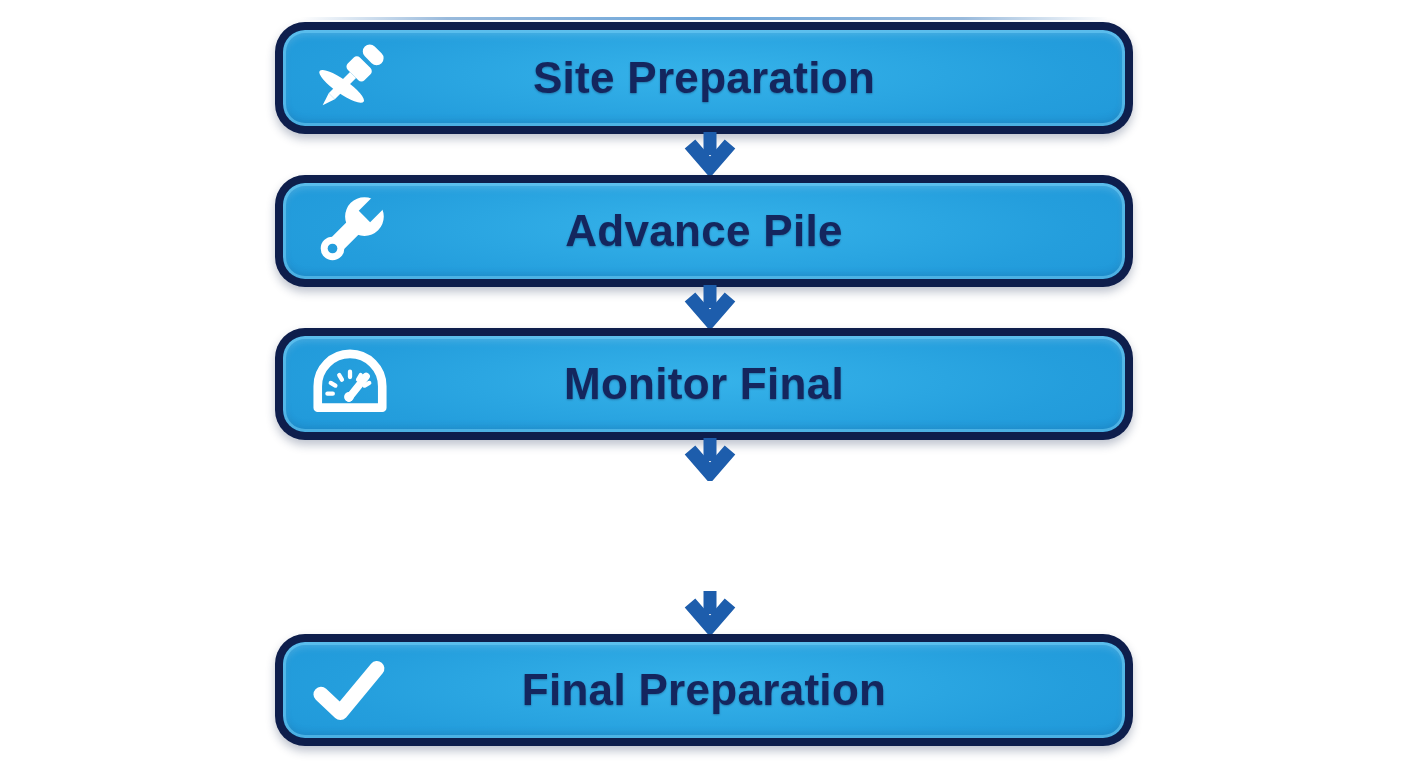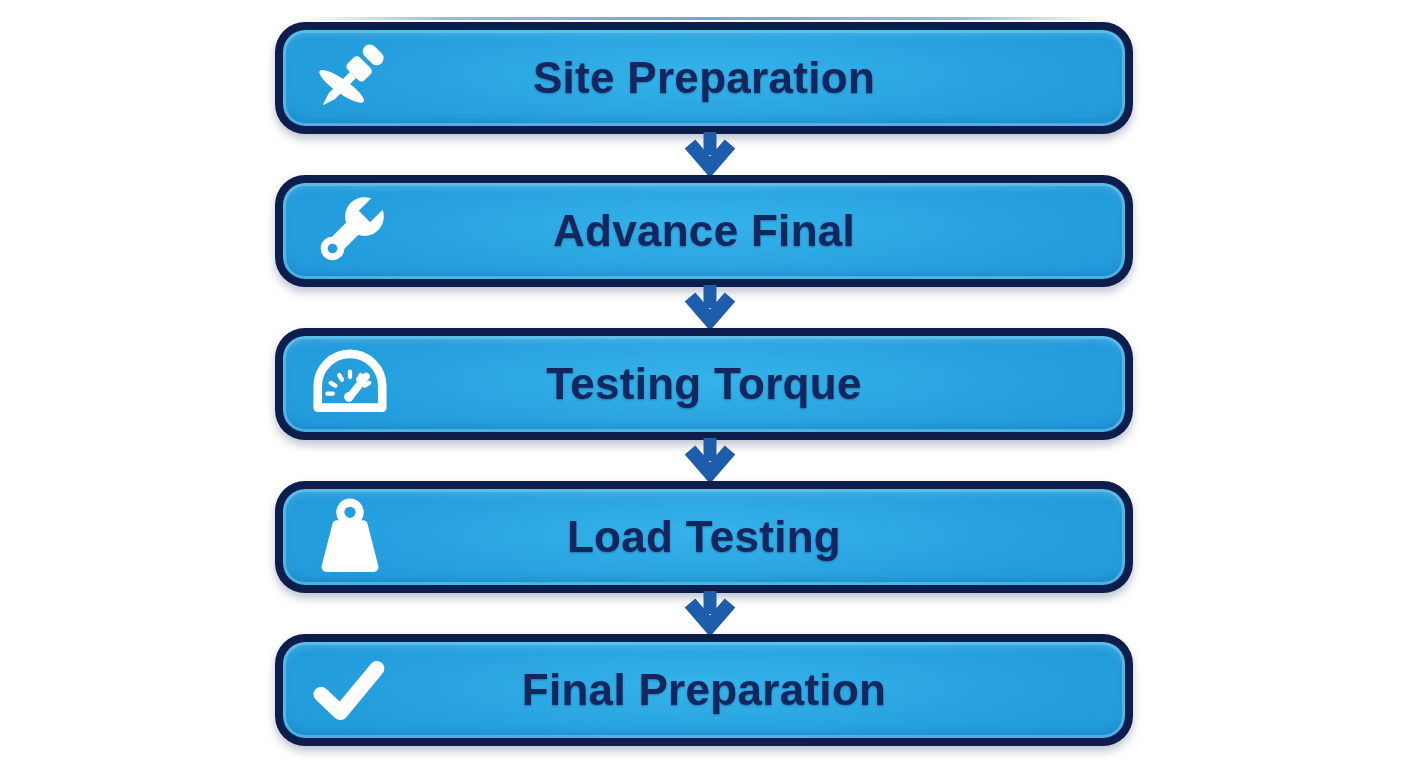--- a/index.html
+++ b/index.html
@@ -83,21 +83,21 @@
               <circle cx="40" cy="63" r="11" fill="white"></circle>
               <rect x="32.5" y="-4" width="15" height="25" fill="black"></rect>
               <circle cx="40" cy="63" r="4.5" fill="black"></circle>
             </mask>
           </defs>
           <g transform="rotate(45 40 40)">
             <rect x="-20" y="-20" width="120" height="120" fill="#ffffff" mask="url(#wrenchMask)"></rect>
           </g>
         </svg>
       </span>
-      <span class="label">Advance Final</span>
+      <span class="label">Advance Pile</span>
     </div>
   </div>
 
   <div class="arrow" style="top:284px">
     <svg viewBox="0 0 56 44">
       <path d="M28 1 V24" stroke="#1d5dac" stroke-width="13" fill="none"></path>
       <path d="M8 13 L28 36 L48 13" stroke="#1d5dac" stroke-width="14" fill="none" stroke-linejoin="miter"></path>
     </svg>
   </div>
 
@@ -111,42 +111,31 @@
             <line x1="26.4" y1="41.5" x2="22.1" y2="39"></line>
             <line x1="32.5" y1="36" x2="30" y2="31.7"></line>
             <line x1="40" y1="33.5" x2="40" y2="28.5"></line>
             <line x1="47.5" y1="36" x2="50" y2="31.7"></line>
             <line x1="53.6" y1="41.5" x2="57.9" y2="39"></line>
           </g>
           <line x1="39" y1="53" x2="55" y2="33" stroke="#ffffff" stroke-width="7" stroke-linecap="round"></line>
           <circle cx="39" cy="52" r="4.5" fill="#ffffff"></circle>
         </svg>
       </span>
-      <span class="label">Testing Torque</span>
+      <span class="label">Monitor Final</span>
     </div>
   </div>
 
   <div class="arrow" style="top:437px">
     <svg viewBox="0 0 56 44">
       <path d="M28 1 V24" stroke="#1d5dac" stroke-width="13" fill="none"></path>
       <path d="M8 13 L28 36 L48 13" stroke="#1d5dac" stroke-width="14" fill="none" stroke-linejoin="miter"></path>
     </svg>
   </div>
 
-  <div class="step" style="top:481px">
-    <div class="step-inner">
-      <span class="icon">
-        <svg viewBox="0 0 80 80">
-          <circle cx="40" cy="17" r="9" fill="none" stroke="#ffffff" stroke-width="7.5"></circle>
-          <path d="M28 29 H52 L62 68 H18 Z" fill="#ffffff" stroke="#ffffff" stroke-width="9" stroke-linejoin="round"></path>
-        </svg>
-      </span>
-      <span class="label">Load Testing</span>
-    </div>
-  </div>
 
   <div class="arrow" style="top:590px">
     <svg viewBox="0 0 56 44">
       <path d="M28 1 V24" stroke="#1d5dac" stroke-width="13" fill="none"></path>
       <path d="M8 13 L28 36 L48 13" stroke="#1d5dac" stroke-width="14" fill="none" stroke-linejoin="miter"></path>
     </svg>
   </div>
 
   <div class="step" style="top:634px">
     <div class="step-inner">

